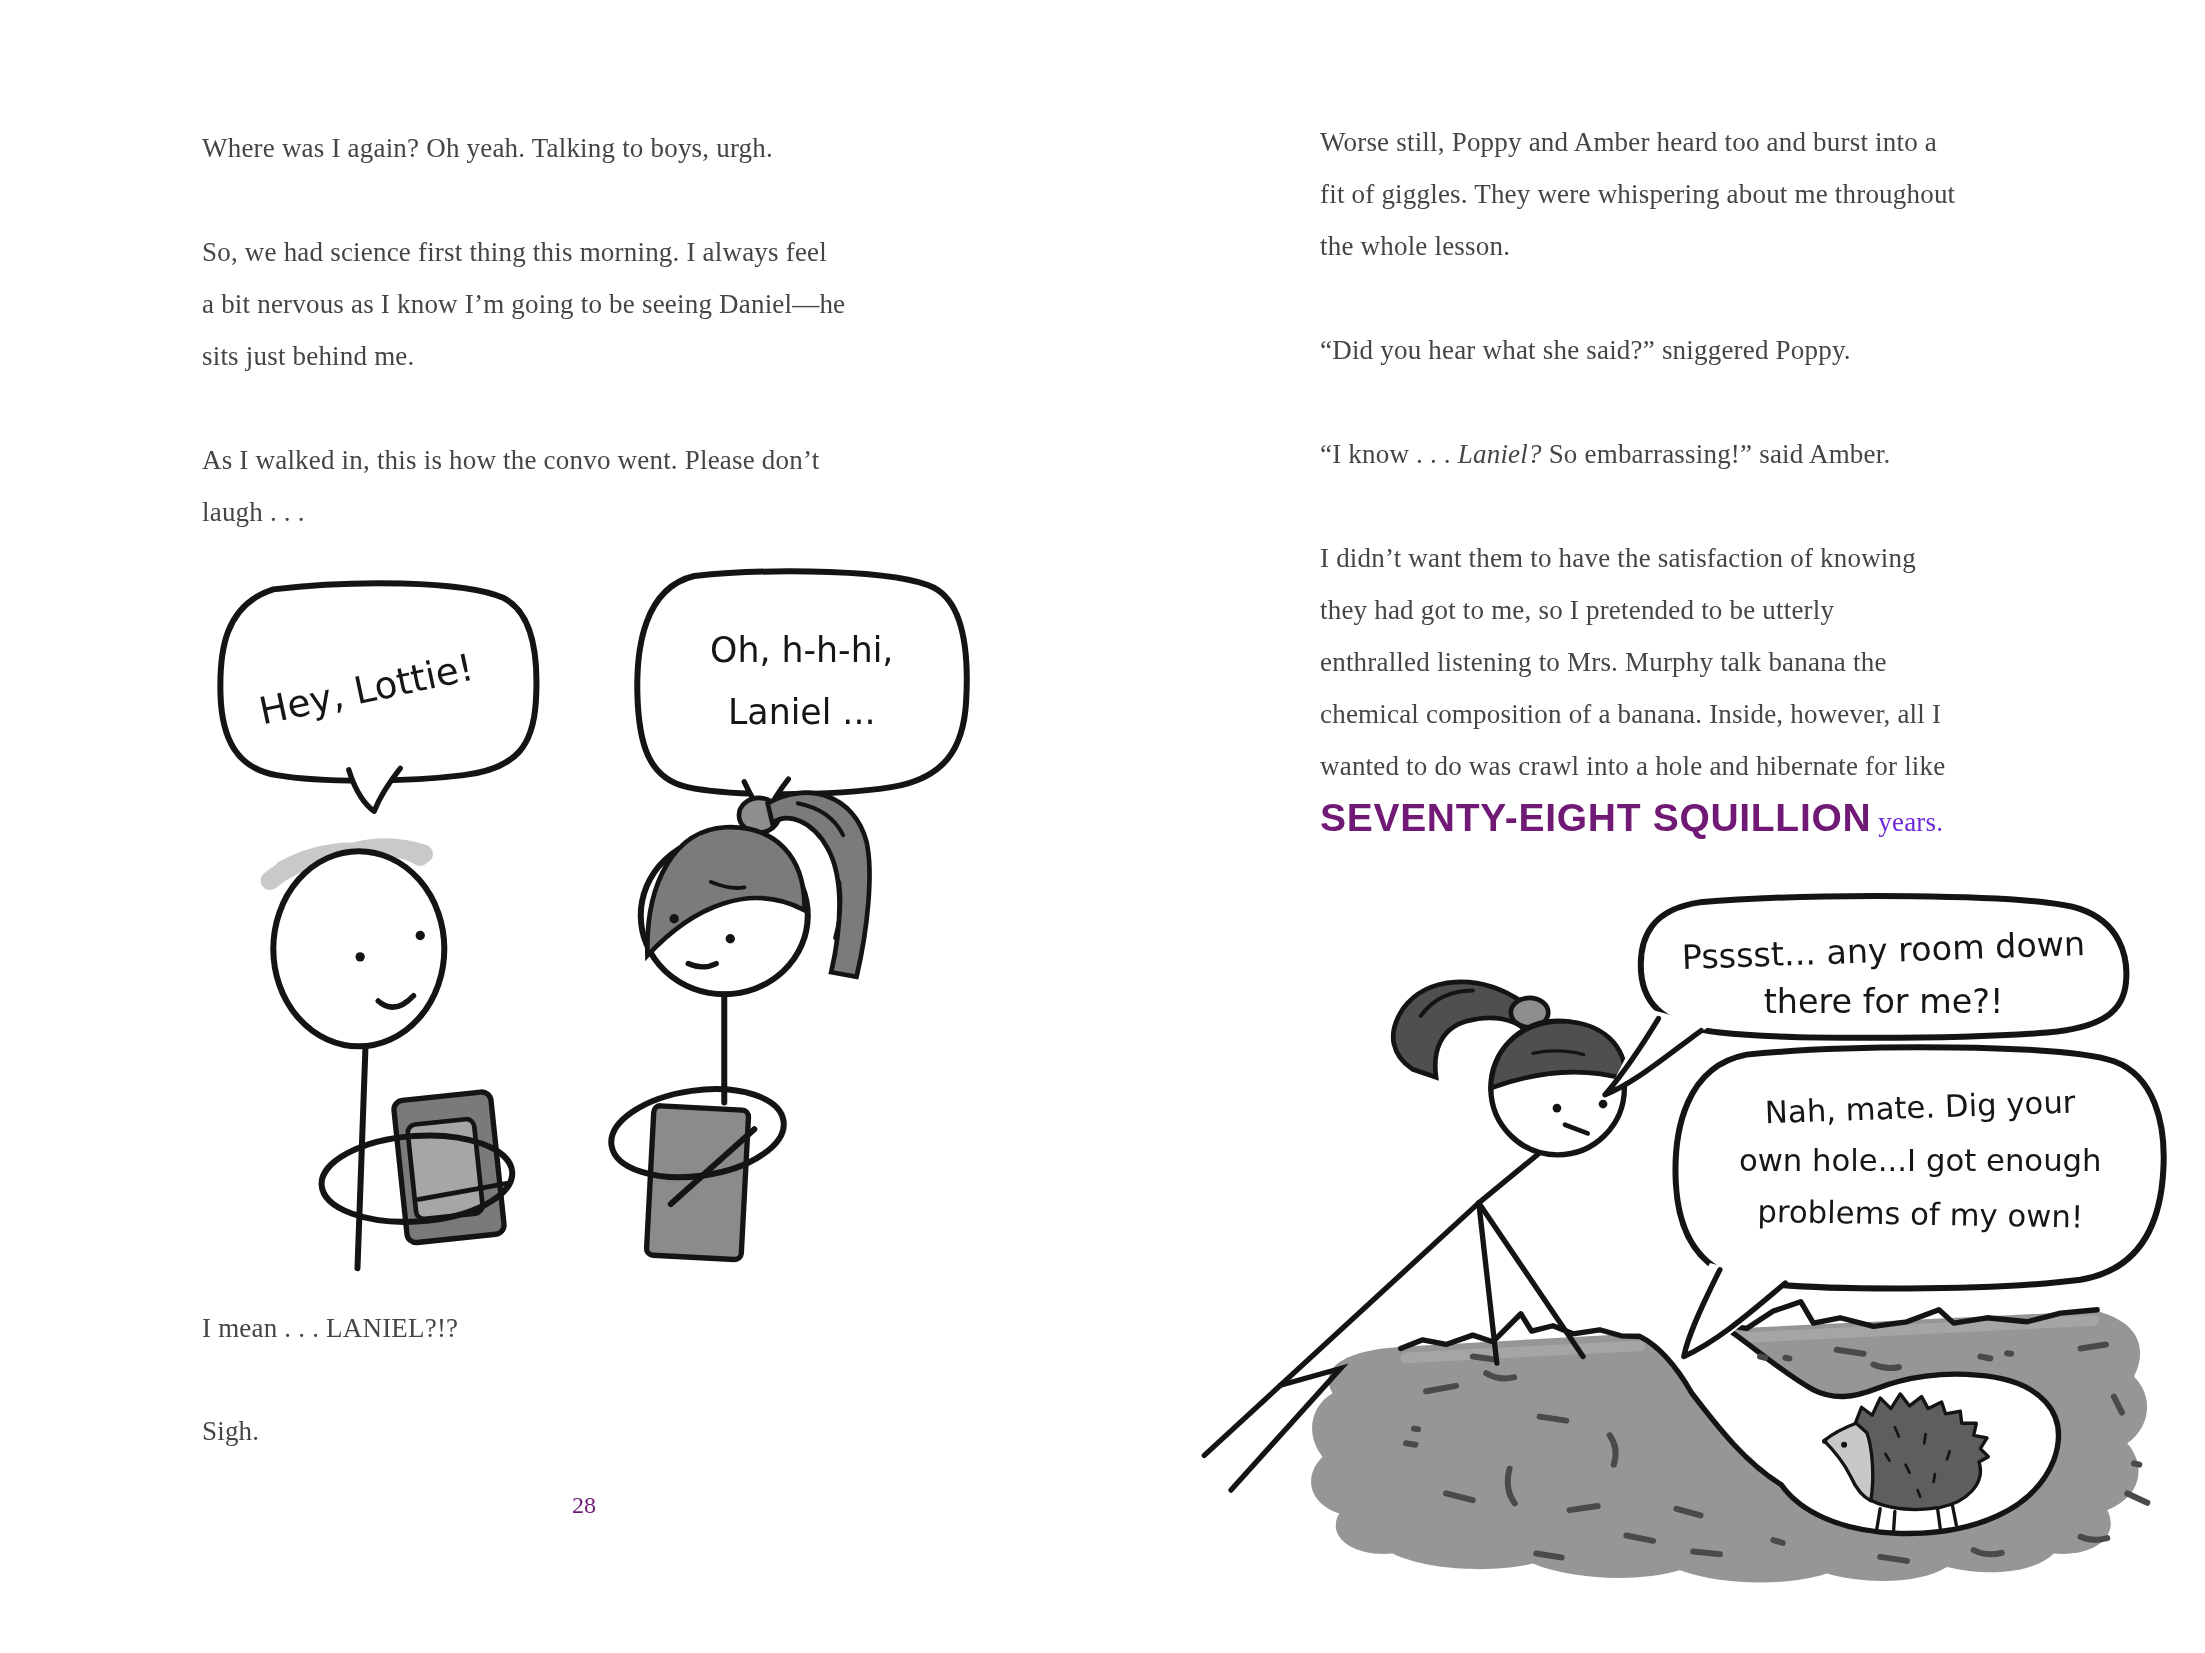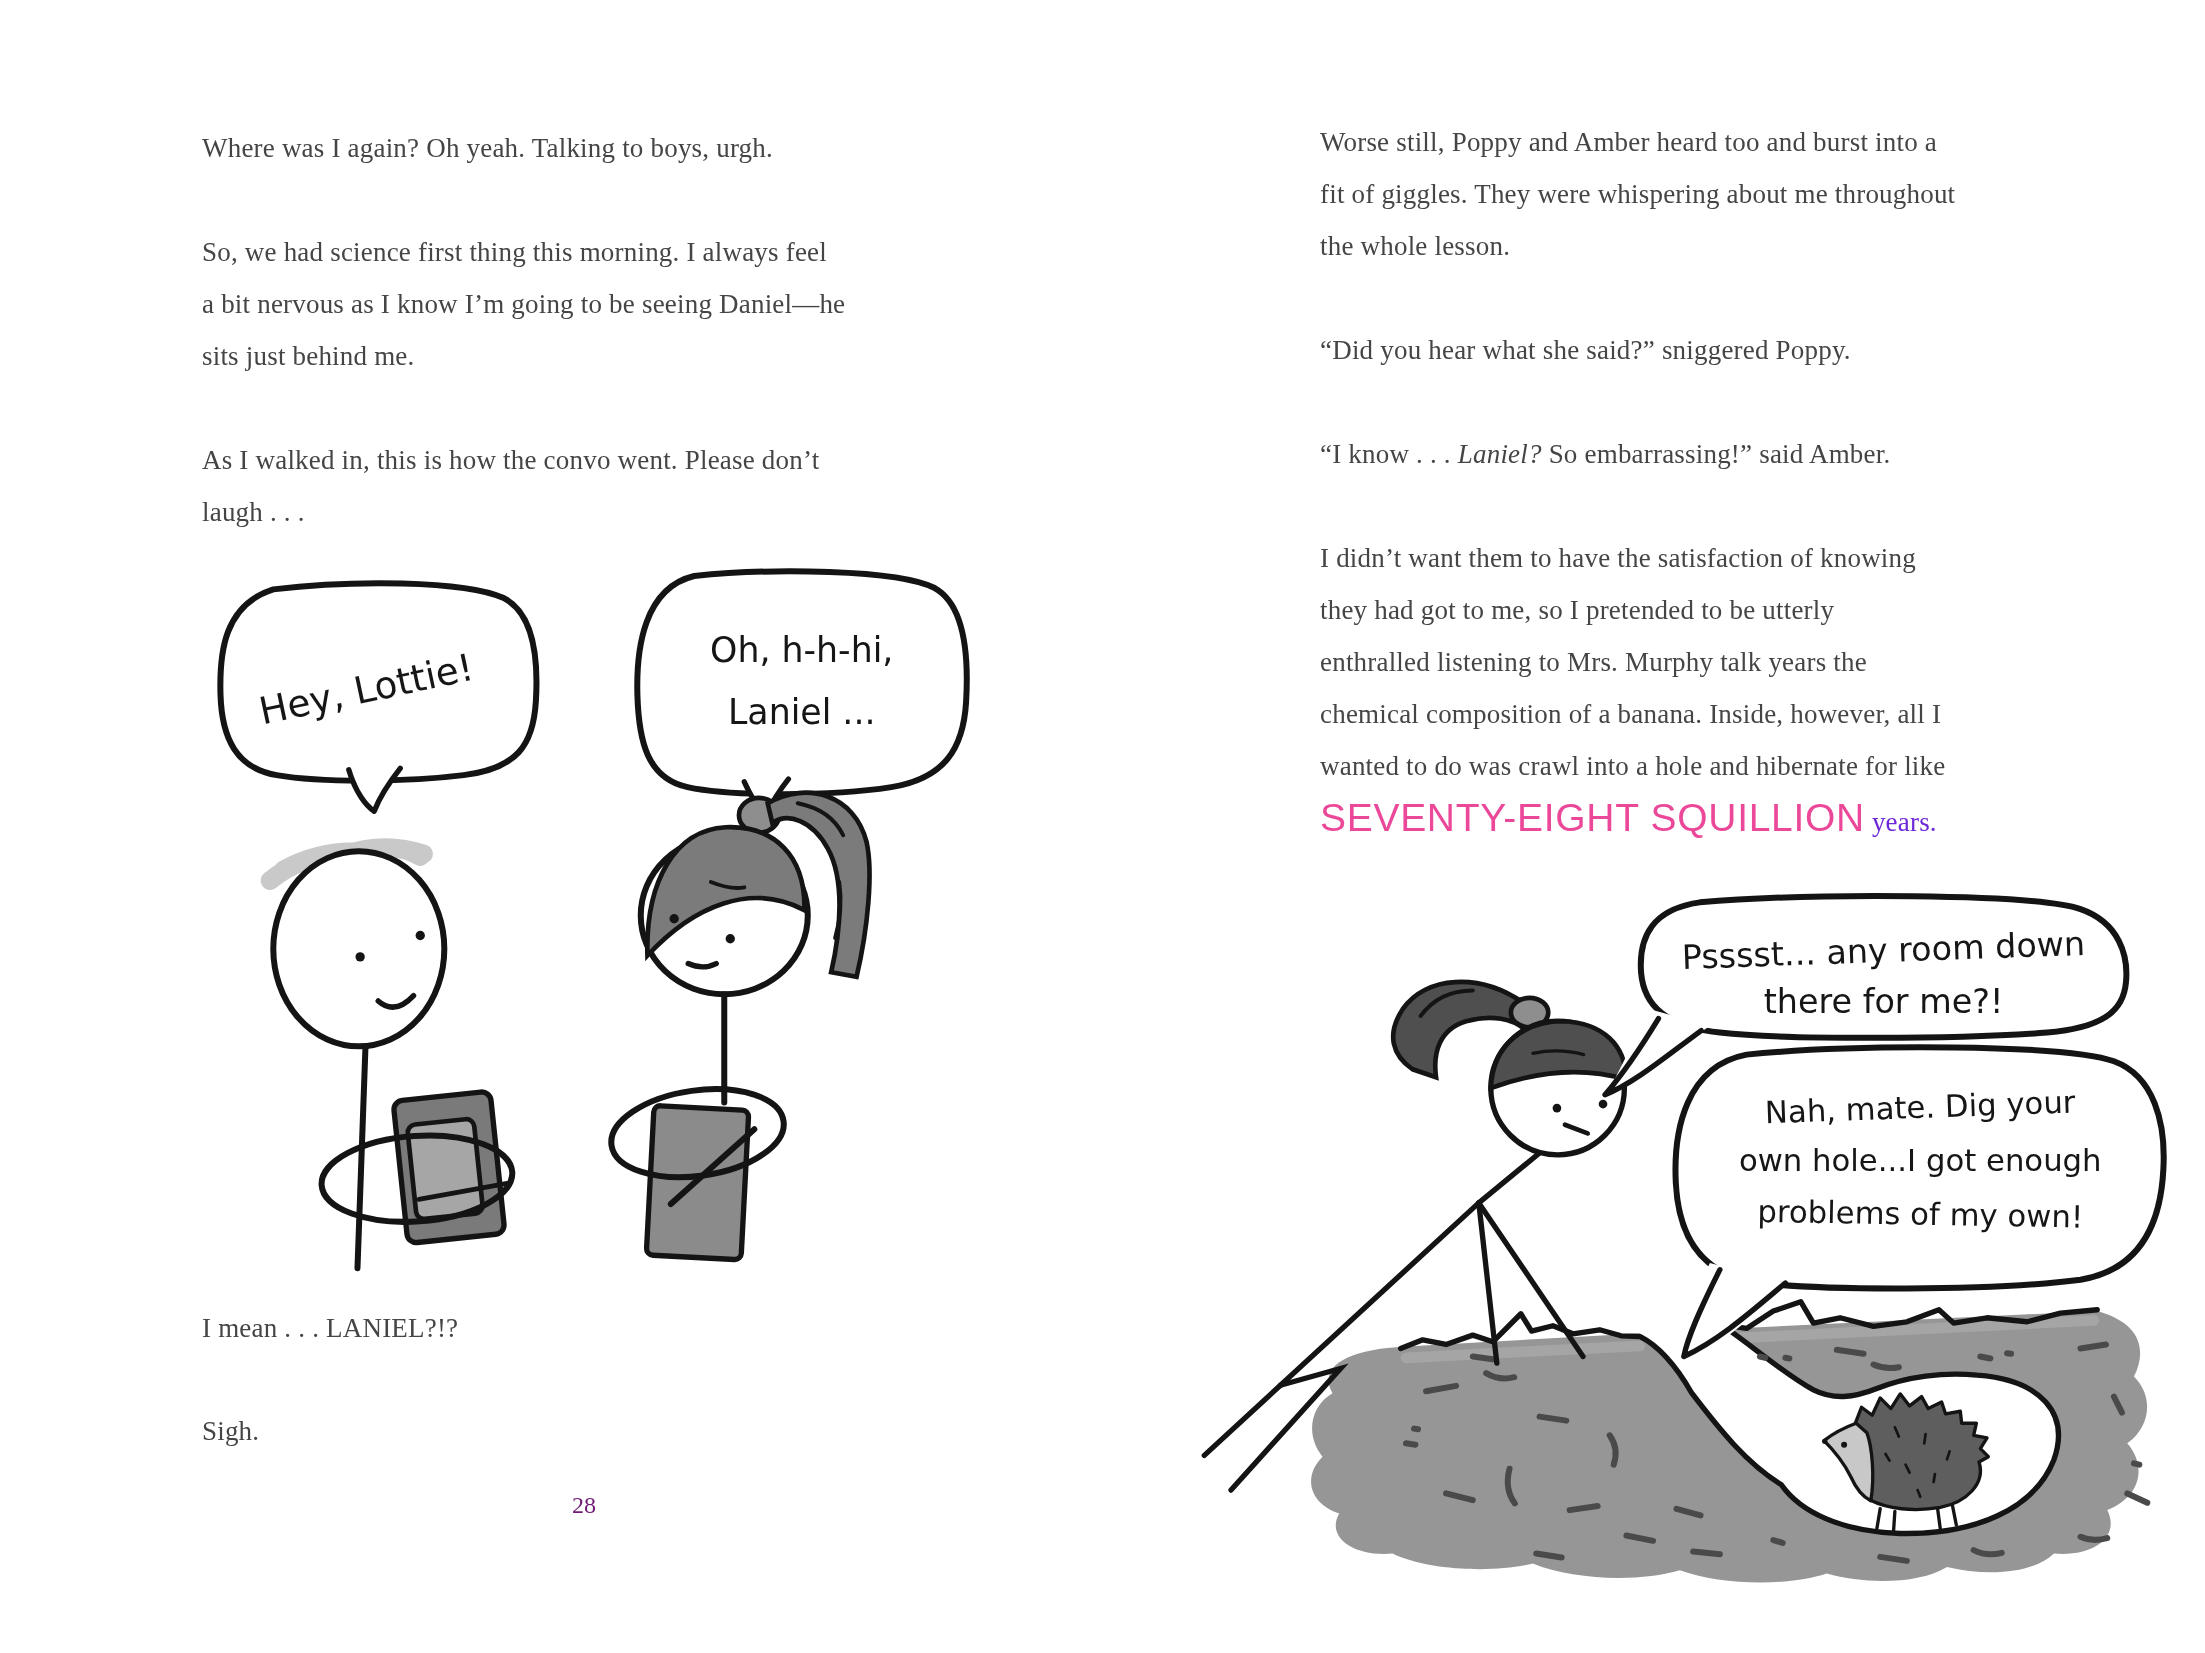--- a/index.html
+++ b/index.html
@@ -2,22 +2,22 @@
 <html style="font-size:10.7px"><head>
 <meta charset="utf-8">
 <style>
   html,body{margin:0;padding:0;background:#ffffff;}
   .spread{position:relative;width:2205px;height:1654px;background:#ffffff;overflow:hidden;
           font-family:"Liberation Serif",serif;color:#454545;margin-left:36px;}
   .page-text{position:absolute;font-size:27px;line-height:52px;letter-spacing:0.2px;}
   .line{height:52px;white-space:pre;}
   .abs-line{position:absolute;font-size:27px;line-height:52px;letter-spacing:0.2px;white-space:pre;}
   .pagenum{position:absolute;font-size:24px;width:80px;text-align:center;color:#701a75;}
-  .headline-strong{font-family:"Liberation Sans",sans-serif;font-weight:normal;font-size:39px;
-                   color:#ec4899;letter-spacing:0.7px;}
+  .headline-strong{font-family:"Liberation Sans",sans-serif;font-weight:bold;font-size:39px;
+                   color:#701a75;letter-spacing:0.7px;}
   .headline-suffix{font-size:27px;color:#6d28d9;}
   em{font-style:italic;}
   svg.illus{position:absolute;}
   svg text{fill:#161616;font-family:"DejaVu Sans",sans-serif;}
 </style>
 </head>
 <body>
 
 <div class="spread">
 
@@ -92,21 +92,21 @@
     <div class="line">Worse still, Poppy and Amber heard too and burst into a</div>
     <div class="line">fit of giggles. They were whispering about me throughout</div>
     <div class="line">the whole lesson.</div>
     <div class="line"></div>
     <div class="line">“Did you hear what she said?” sniggered Poppy.</div>
     <div class="line"></div>
     <div class="line"><span>“I know . . . </span><em>Laniel?</em><span> So embarrassing!” said Amber.</span></div>
     <div class="line"></div>
     <div class="line">I didn’t want them to have the satisfaction of knowing</div>
     <div class="line">they had got to me, so I pretended to be utterly</div>
-    <div class="line">enthralled listening to Mrs. Murphy talk years the</div>
+    <div class="line">enthralled listening to Mrs. Murphy talk banana the</div>
     <div class="line">chemical composition of a banana. Inside, however, all I</div>
     <div class="line">wanted to do was crawl into a hole and hibernate for like</div>
     <div class="line"><span class="headline-strong">SEVENTY-EIGHT SQUILLION</span><span class="headline-suffix"> years.</span></div>
   </div>
 
   <svg class="illus" style="left:969px;top:889px;" width="1176" height="748" viewBox="0 0 1760 1120">
 
     <g>
       <path d="M600,685 L955,665 L1048,660 L1635,632
                C1700,650 1710,690 1690,730 C1720,760 1715,805 1680,830

